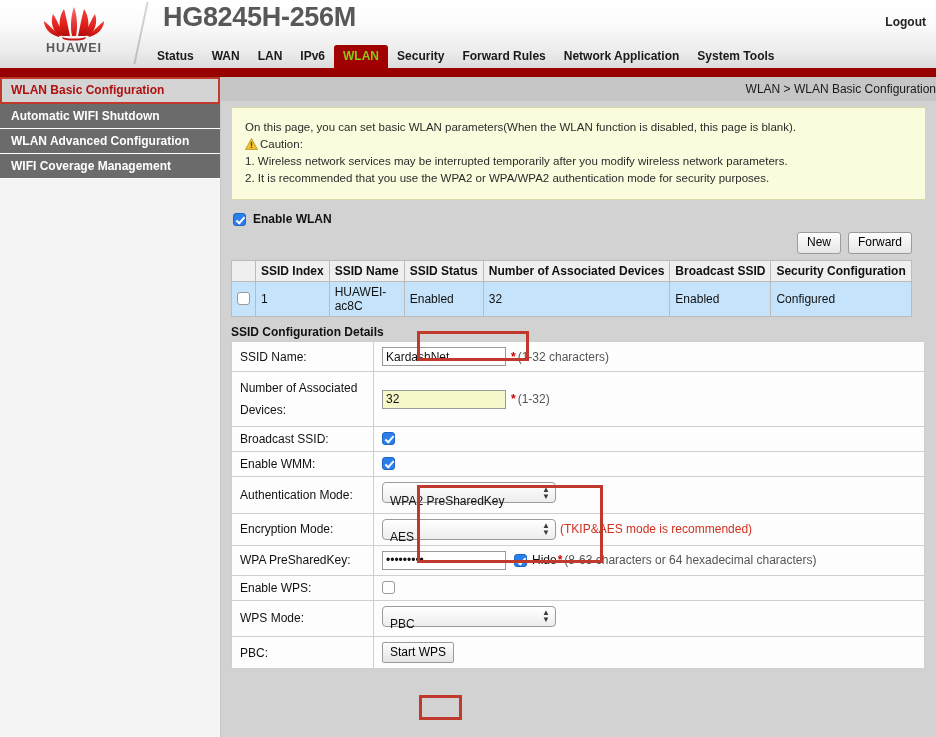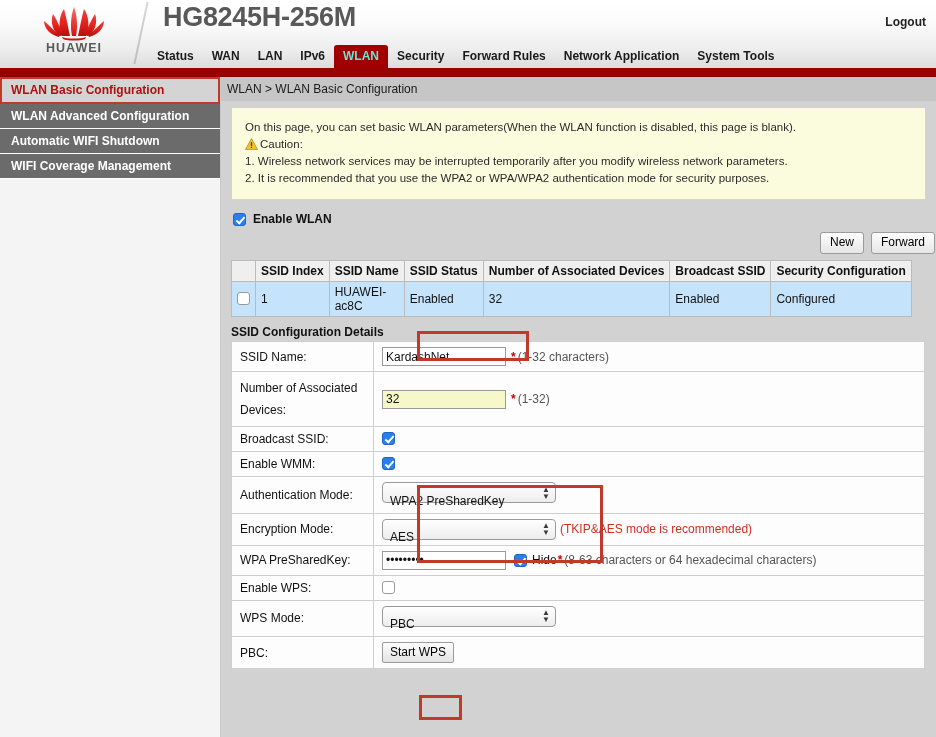--- a/index.html
+++ b/index.html
@@ -52,21 +52,21 @@
     height: 23px;
     display: flex; align-items: flex-end;
   }
   .nav-item {
     font-size: 12px; font-weight: bold; color: #1a1a1a;
     padding: 4px 9px 5px 9px;
     cursor: pointer; white-space: nowrap;
     line-height: 14px;
   }
   .nav-item.active {
-    background: #a00000; color: #5eead4;
+    background: #a00000; color: #84cc16;
     border-radius: 3px 3px 0 0;
   }
   .redbar {
     height: 9px; background: #990000;
     border-bottom: 1px solid #8a0000;
   }
 
   
   .body-wrap { display: flex; height: 660px; }
   .sidebar {
@@ -89,20 +89,21 @@
     height: 27px; line-height: 23px;
     padding-left: 9px;
     border-bottom: 2px solid #c0392b;
   }
   .content { flex: 1; background: #d2d2d2; position: relative; }
   .breadcrumb {
     height: 24px; line-height: 24px;
     padding-left: 6px;
     font-size: 12px; color: #1a1a1a;
     background: #c6c6c6;
+    text-align: right;
   }
   .content-inner { padding: 0 0 0 0; }
 
   .infobox {
     margin: 6px 10px 0 10px;
     background: #fbfbdd;
     border: 1px solid #d8d8a8;
     padding: 11px 13px 12px 13px;
     font-size: 11.5px;
     color: #2b2b2b;
@@ -139,21 +140,21 @@
     position: absolute;
     left: 4px; top: 1px;
     width: 3px; height: 7px;
     border: solid #fff;
     border-width: 0 2px 2px 0;
     transform: rotate(42deg);
   }
   .enable-wlan-row .lbl { margin-left: 7px; }
 
   .btnrow {
-    margin: 6px 1px 0 0;
+    margin: 6px 24px 0 0;
     display: flex; justify-content: flex-end; gap: 7px;
   }
   .btn {
     background: linear-gradient(to bottom, #fdfdfd, #e6e6e6);
     border: 1px solid #9b9b9b;
     border-radius: 3px;
     font-size: 12px; color: #000;
     padding: 2px 9px 3px 9px;
     cursor: pointer;
     font-family: "Liberation Sans", sans-serif;
@@ -305,22 +306,22 @@
       <div class="nav-item">Network Application</div>
       <div class="nav-item">System Tools</div>
     </div>
   </div>
   <div class="redbar"></div>
 
   <div class="body-wrap">
 
     <div class="sidebar">
       <div class="side-item active">WLAN Basic Configuration</div>
+      <div class="side-item">Automatic WIFI Shutdown</div>
       <div class="side-item">WLAN Advanced Configuration</div>
-      <div class="side-item">Automatic WIFI Shutdown</div>
       <div class="side-item">WIFI Coverage Management</div>
     </div>
 
     <div class="content">
       <div class="breadcrumb">WLAN &gt; WLAN Basic Configuration</div>
 
       <div class="content-inner">
 
         <div class="infobox">
           <div class="ln">On this page, you can set basic WLAN parameters(When the WLAN function is disabled, this page is blank).</div>

